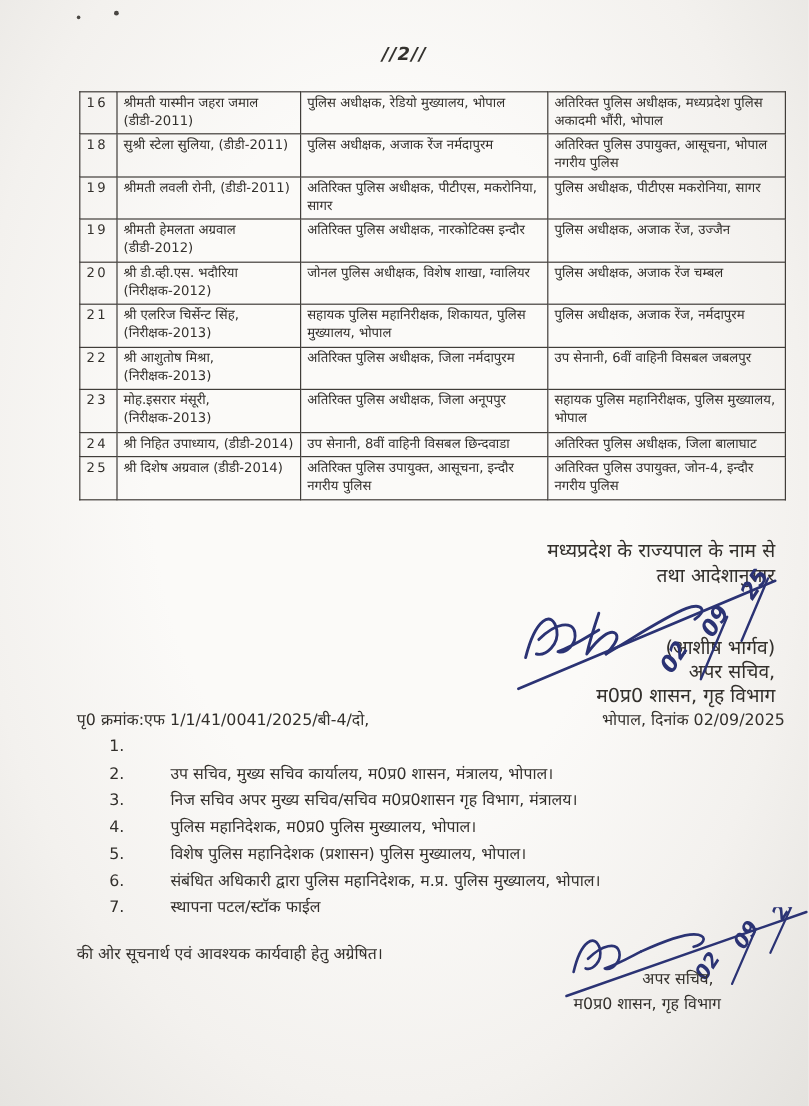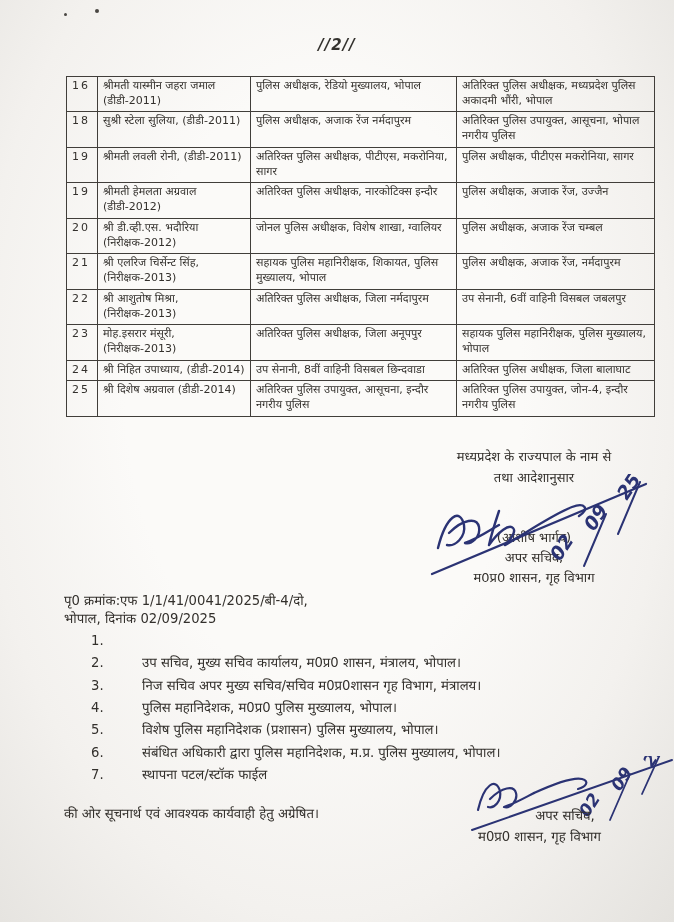--- a/index.html
+++ b/index.html
@@ -20,34 +20,34 @@
   table.transfer{
     position:absolute;left:66px;top:76px;border-collapse:collapse;table-layout:fixed;
   }
   table.transfer td{
     border:1.6px solid #413e3a;
     padding:2px 5px 3px 5px;vertical-align:top;
     font-size:11px;line-height:1.34;color:#33302c;
     word-wrap:break-word;
   }
   td.c-sn{text-align:left;padding-left:4px;letter-spacing:2px;}
-  .order-block div{position:absolute;width:224px;text-align:center;font-size:13px;color:#33302c;}
+  .order-block div{position:absolute;width:224px;text-align:right;font-size:16px;color:#33302c;}
   .ob-l1{left:422px;top:447px;}
   .ob-l2{left:422px;top:468px;}
   .ob-name{left:422px;top:528px;}
   .ob-title{left:422px;top:548px;}
   .ob-dept{left:422px;top:568px;}
   .sig{position:absolute;pointer-events:none;}
   .sig-top{left:424px;top:474px;}
   .sig-bottom{left:468px;top:756px;}
   .endorse{
     position:absolute;left:64px;top:592px;width:590px;
     font-size:13.2px;color:#33302c;line-height:1.35;
   }
-  .ref-row{display:flex;justify-content:space-between;flex-direction:column;}
+  .ref-row{display:flex;justify-content:space-between;}
   .copy-label{margin-top:7px;}
   .copy-item{display:flex;margin-top:4.5px;}
   .copy-num{width:78px;padding-left:27px;box-sizing:border-box;flex:none;}
   .copy-text{flex:1;}
   .closing{margin-top:21px;}
   .bsig-title{position:absolute;left:500px;top:806px;width:130px;text-align:center;font-size:13.2px;color:#33302c;}
   .bsig-dept{position:absolute;left:478px;top:827px;width:190px;text-align:left;font-size:13.2px;color:#33302c;}
   .ink{stroke:#2b3374;fill:none;stroke-linecap:round;stroke-linejoin:round;}
   .ink-txt{fill:#2b3374;font-family:"DejaVu Sans",sans-serif;font-style:italic;font-weight:bold;}
 </style>

